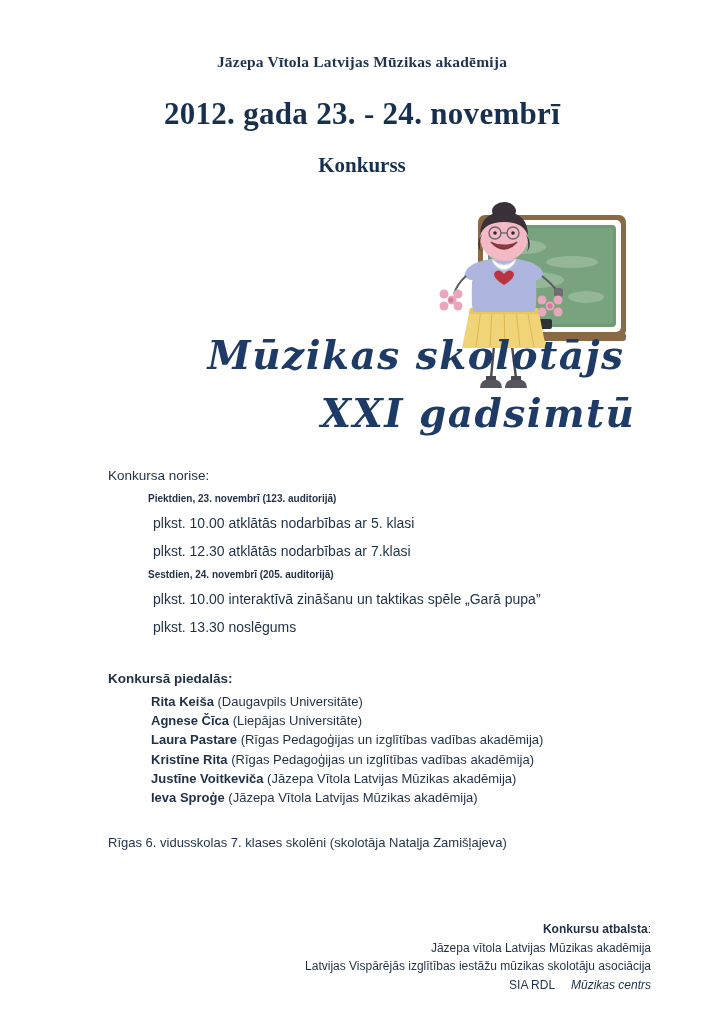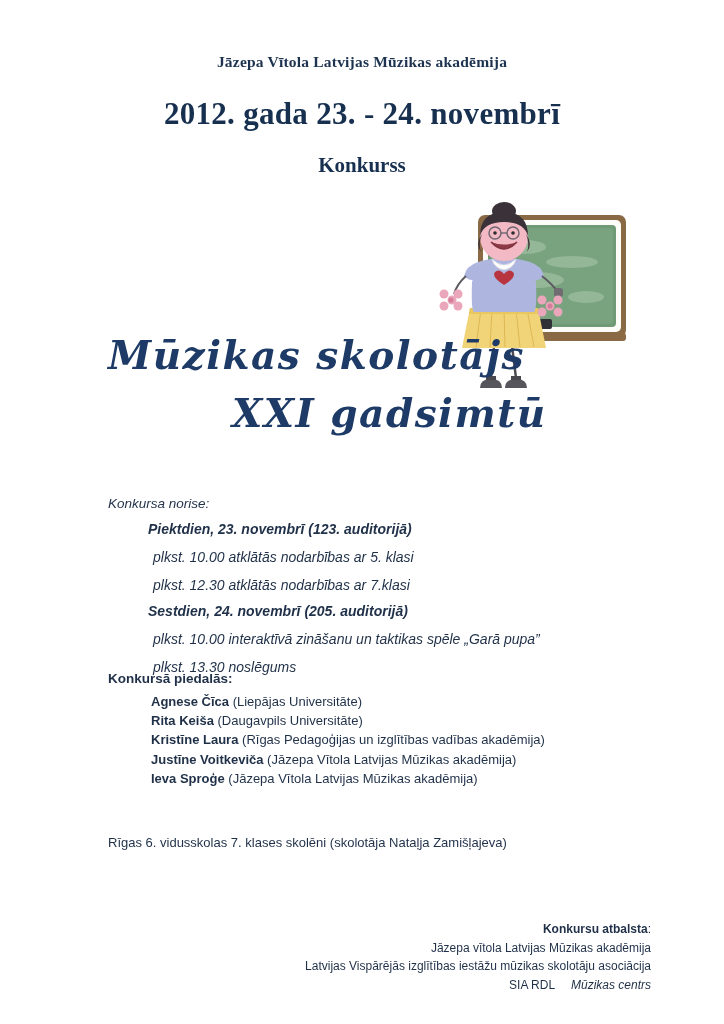--- a/index.html
+++ b/index.html
@@ -33,34 +33,35 @@
   
   .title-wrap{position:absolute;left:0;top:336px;width:724px;}
   .title-line{
     font-family:"DejaVu Serif", serif;
     font-style:italic;font-weight:bold;
     color:#1d3b66;
     font-size:39px;
     letter-spacing:1.5px;
     line-height:1.02;
     white-space:nowrap;
+    text-align:center;
   }
   .title-line.l1{margin-left:108px;}
   .title-line.l2{margin-left:232px;margin-top:18px;}
 
   
   .illus{position:absolute;left:434px;top:202px;width:196px;height:196px;}
 
   
   .block{position:absolute;}
   .lead{font-size:13.5px;line-height:1.5;}
-  .day{font-size:14px;font-weight:bold;line-height:1.5;margin-top:5px;padding-left:40px;}
+  .day{font-size:10px;font-weight:bold;line-height:1.5;margin-top:5px;padding-left:40px;}
   .evt{font-size:14px;line-height:1.5;margin-left:45px;margin-top:7px;}
 
-  #program{left:108px;top:494px;width:540px;font-style:italic;}
+  #program{left:108px;top:466px;width:540px;}
 
   #participants{left:108px;top:671px;width:540px;}
   .p-head{font-size:13.5px;font-weight:bold;margin-bottom:6px;}
   .p-row{font-size:13px;line-height:1.48;margin-left:43px;}
   .p-row b{font-weight:bold;}
   .p-row span{font-weight:normal;}
 
   #pupils{left:108px;top:833px;width:540px;font-size:13px;line-height:1.52;}
 
   #support{left:0;top:920px;width:724px;padding-right:73px;box-sizing:border-box;
@@ -182,29 +183,33 @@
     <div class="evt">plkst. 12.30 atklātās nodarbības ar 7.klasi</div>
 
     <div class="day">Sestdien, 24. novembrī (205. auditorijā)</div>
     <div class="evt">plkst. 10.00 interaktīvā zināšanu un taktikas spēle „Garā pupa”</div>
     <div class="evt">plkst. 13.30 noslēgums</div>
   </div>
 
   <div class="block" id="participants">
     <div class="p-head">Konkursā piedalās:</div>
     <div class="p-row">
+      <b>Rita Keiša</b>
+      <span>(Daugavpils Universitāte)</span>
+    </div>
+    <div class="p-row">
       <b>Agnese Čīca</b>
       <span>(Liepājas Universitāte)</span>
     </div>
     <div class="p-row">
-      <b>Rita Keiša</b>
-      <span>(Daugavpils Universitāte)</span>
-    </div>
-    <div class="p-row">
-      <b>Kristīne Laura</b>
+      <b>Laura Pastare</b>
+      <span>(Rīgas Pedagoģijas un izglītības vadības akadēmija)</span>
+    </div>
+    <div class="p-row">
+      <b>Kristīne Rita</b>
       <span>(Rīgas Pedagoģijas un izglītības vadības akadēmija)</span>
     </div>
     <div class="p-row">
       <b>Justīne Voitkeviča</b>
       <span>(Jāzepa Vītola Latvijas Mūzikas akadēmija)</span>
     </div>
     <div class="p-row">
       <b>Ieva Sproģe</b>
       <span>(Jāzepa Vītola Latvijas Mūzikas akadēmija)</span>
     </div>

